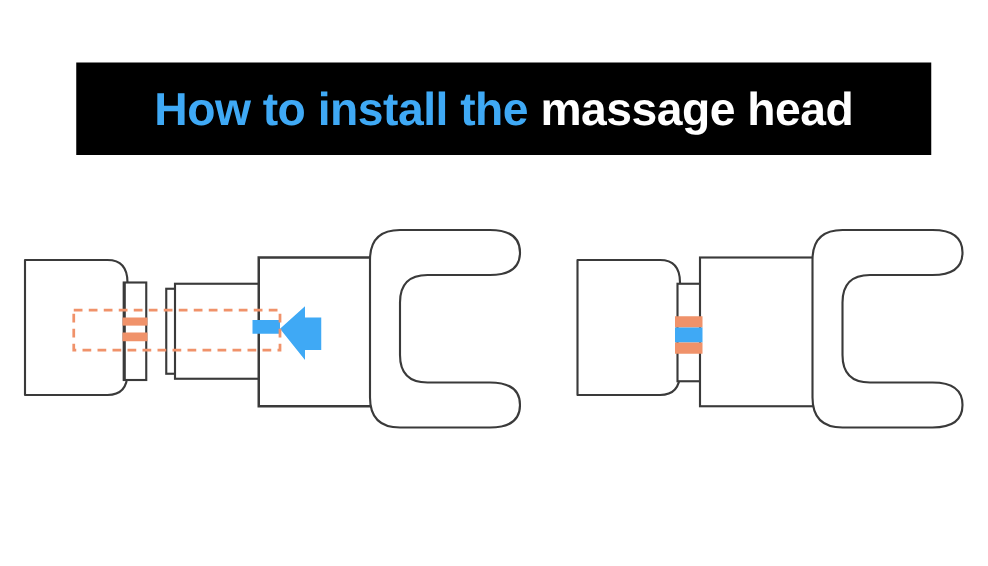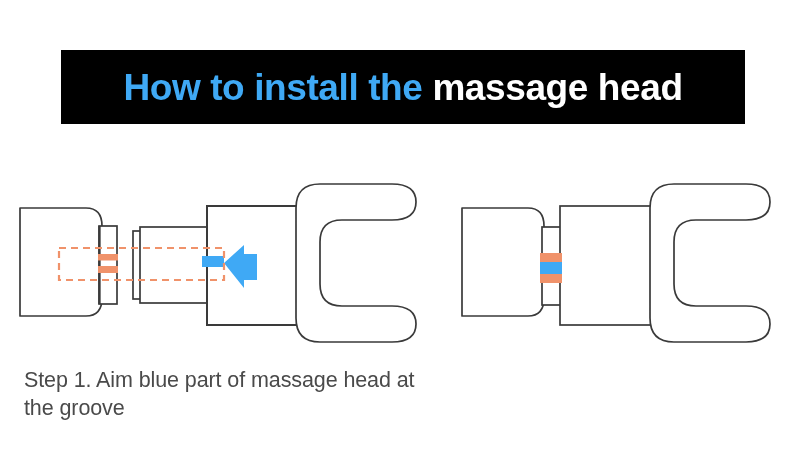--- a/index.html
+++ b/index.html
@@ -153,16 +153,15 @@
                Q 222,138 244,138
                L 294,138
                Q 318,138 318,156
                Q 318,174 294,174
                L 222,174
                Q 198,174 198,150
                Z" fill="#ffffff" stroke="#3a3a3a" stroke-width="1.7" stroke-linejoin="round"></path>
     </svg>
   </div>
 
-  <div class="caption" id="caption-step1">Step 1. Aim blue part of massage head at the groove</div>
 
 
 </div>
 
 </body></html>

